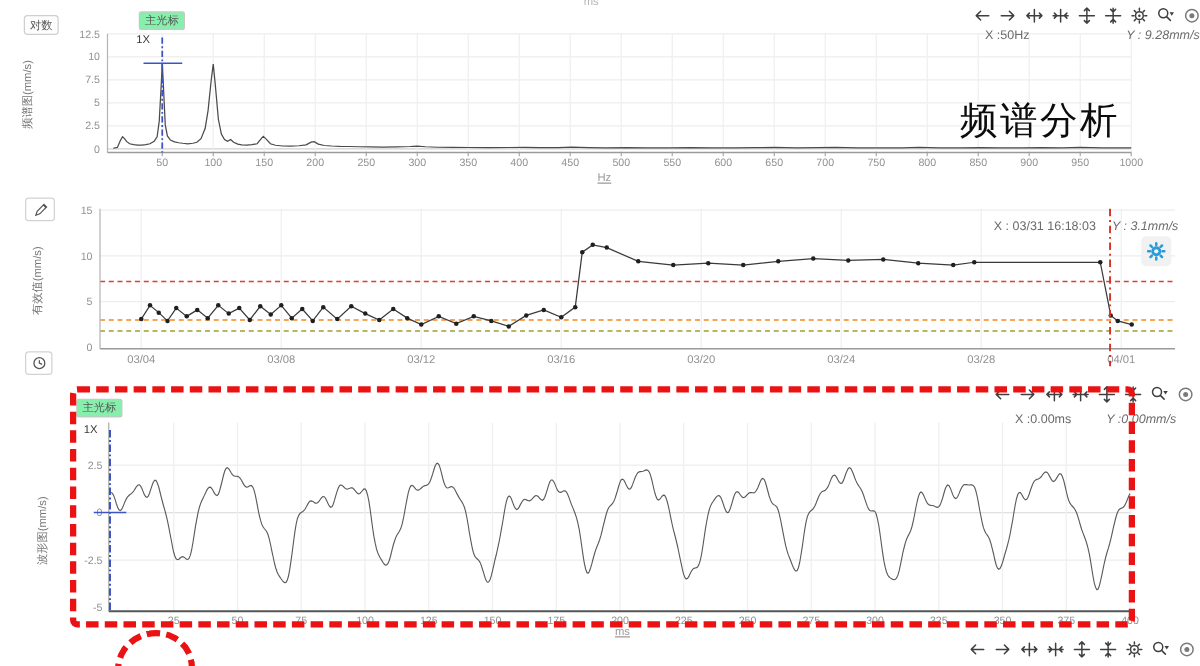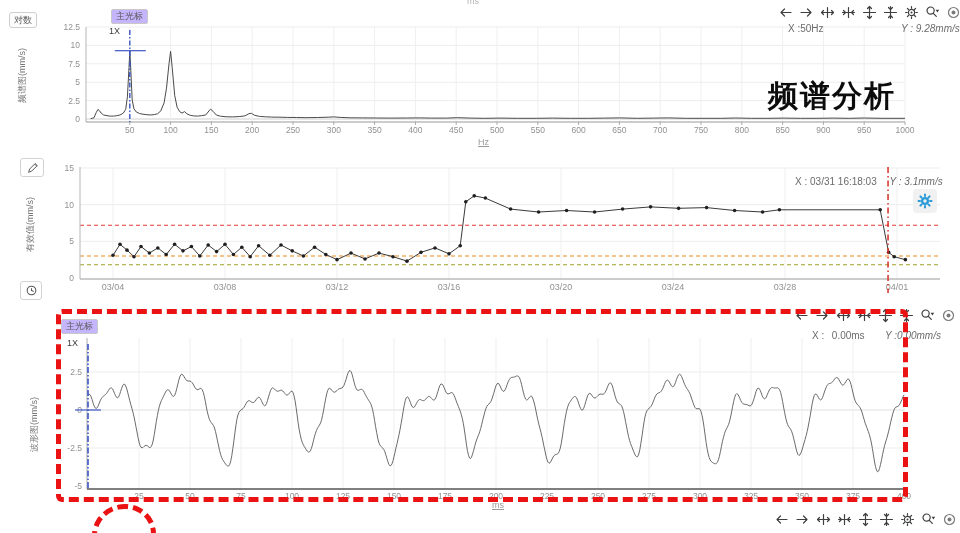--- a/index.html
+++ b/index.html
@@ -1,35 +1,35 @@
 <!DOCTYPE html>
 <html><head>
 <meta charset="utf-8">
 <style>
   html,body{margin:0;padding:0;background:#fff;}
   #page{position:relative;width:960px;height:533px;overflow:hidden;background:#fff;
         font-family:"Liberation Sans","DejaVu Sans",sans-serif;}
   .abs{position:absolute;}
-  .tag{position:absolute;border:1px solid #c8c8c8;background:#c4b5fd;color:#555;
+  .tag{position:absolute;border:1px solid #c8c8c8;background:#86efac;color:#555;
        font-size:9px;line-height:13px;padding:0 4px;border-radius:2px;white-space:nowrap;z-index:4;}
   .smallbtn{position:absolute;border:1px solid #cfcfcf;background:#fdfdfd;color:#555;
        font-size:9px;line-height:14px;padding:0 4px;border-radius:3px;white-space:nowrap;z-index:4;cursor:default;}
   .readout{position:absolute;color:#6b6b6b;font-size:10px;white-space:nowrap;z-index:4;}
   .readout .lbl{color:#6b6b6b;}
   .readout .val{display:inline-block;}
   .rv-x{width:88px;text-align:left;}
   .rv-y{margin-left:10px;font-style:italic;}
   .harm{position:absolute;color:#3a3a3a;font-size:9px;z-index:4;text-align:right;}
   .ylab{position:absolute;color:#767676;font-size:9px;transform:rotate(-90deg);
         transform-origin:left top;white-space:nowrap;z-index:3;}
   .xunit{position:absolute;color:#9a9a9a;font-size:9px;z-index:3;text-decoration:underline;}
   .toolbar{position:absolute;display:flex;gap:4px;align-items:center;z-index:4;}
   .tbtn{width:17px;height:17px;display:inline-flex;align-items:center;justify-content:center;
         border-radius:3px;cursor:pointer;}
-  .bigtitle{position:absolute;font-size:30px;font-weight:bold;color:#0c0c0c;z-index:4;letter-spacing:2px;}
+  .bigtitle{position:absolute;font-size:30px;font-weight:normal;color:#0c0c0c;z-index:4;letter-spacing:2px;}
   .iconbtn{position:absolute;display:flex;align-items:center;justify-content:center;
         border:1px solid #d2d2d2;background:#fff;border-radius:3px;z-index:4;cursor:pointer;}
   .gearbtn{position:absolute;display:flex;align-items:center;justify-content:center;
         background:#f1f1f1;border-radius:4px;z-index:4;cursor:pointer;}
   .anno{position:absolute;border:5px dashed #ea1212;z-index:6;pointer-events:none;}
   .plotarea{position:absolute;z-index:2;background:transparent;}
   .topms{position:absolute;color:#b5b5b5;font-size:9px;z-index:3;}
   svg text{font-family:"Liberation Sans","DejaVu Sans",sans-serif;}
 </style>
 </head>
@@ -317,21 +317,21 @@
             <circle cx="7.5" cy="7.5" r="5"></circle>
             <circle cx="7.5" cy="7.5" r="2" fill="#7a7a7a" stroke="none"></circle>
           </g>
         </svg>
       </span>
     </div>
   <div class="readout" style="left:788px;top:23px">
     <span class="lbl">X :</span><span class="val rv-x">50Hz</span>
     <span class="val rv-y"><span class="lbl">Y :</span> <span>9.28mm/s</span></span>
   </div>
-  <div class="smallbtn" style="left:9px;top:12px">对数</div>
+  <div class="smallbtn" style="left:19px;top:12px">对数</div>
   <div class="tag" style="left:111px;top:9px">主光标</div>
   <div class="harm" style="left:109px;top:26px">1X</div>
   <div class="ylab" style="left:16px;top:103px">频谱图(mm/s)</div>
   <div class="xunit" style="left:478px;top:137px">Hz</div>
   <div class="bigtitle" style="left:768px;top:76px">频谱分析</div>
 
   <div class="readout" style="left:795px;top:176px">
     <span class="lbl">X :</span> <span>03/31 16:18:03</span>
     <span class="val rv-y"><span class="lbl">Y :</span> <span>3.1mm/s</span></span>
   </div>
@@ -412,21 +412,21 @@
       <span class="tbtn">
         <svg width="15" height="15" viewBox="0 0 15 15">
           <g stroke="#7a7a7a" stroke-width="1.2" fill="none" stroke-linecap="round" stroke-linejoin="round">
             <circle cx="7.5" cy="7.5" r="5"></circle>
             <circle cx="7.5" cy="7.5" r="2" fill="#7a7a7a" stroke="none"></circle>
           </g>
         </svg>
       </span>
     </div>
   <div class="readout" style="left:812px;top:330px">
-    <span class="lbl">X :</span><span class="val" style="width:48px;text-align:center">0.00ms</span>
+    <span class="lbl">X :</span><span class="val" style="width:48px;text-align:left">0.00ms</span>
     <span class="val rv-y"><span class="lbl">Y :</span><span>0.00mm/s</span></span>
   </div>
   <div class="tag" style="left:61px;top:319px">主光标</div>
   <div class="harm" style="left:67px;top:338px">1X</div>
   <div class="ylab" style="left:28px;top:452px">波形图(mm/s)</div>
   <div class="xunit" style="left:492px;top:500px">ms</div>
 
   <div class="toolbar" style="left:773px;top:511px" id="tb-bottom">
       <span class="tbtn">
         <svg width="15" height="15" viewBox="0 0 15 15">

